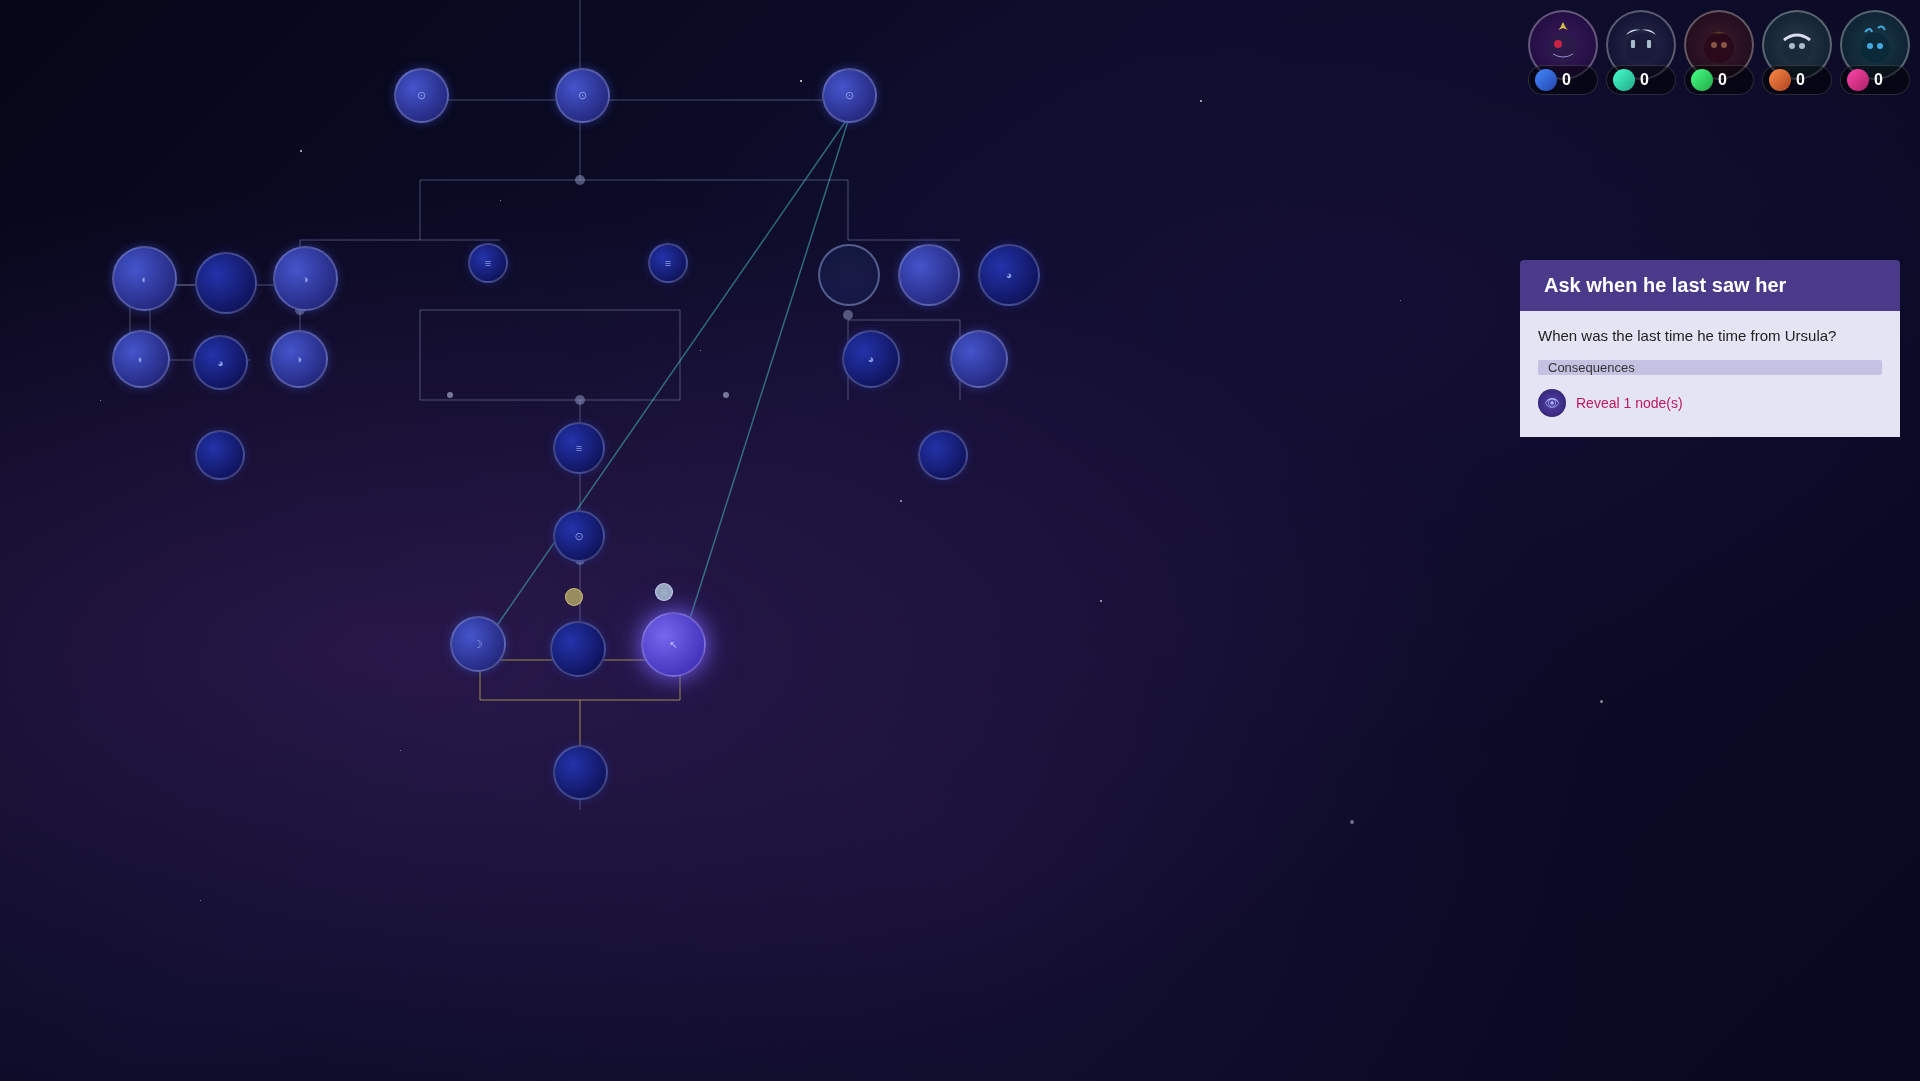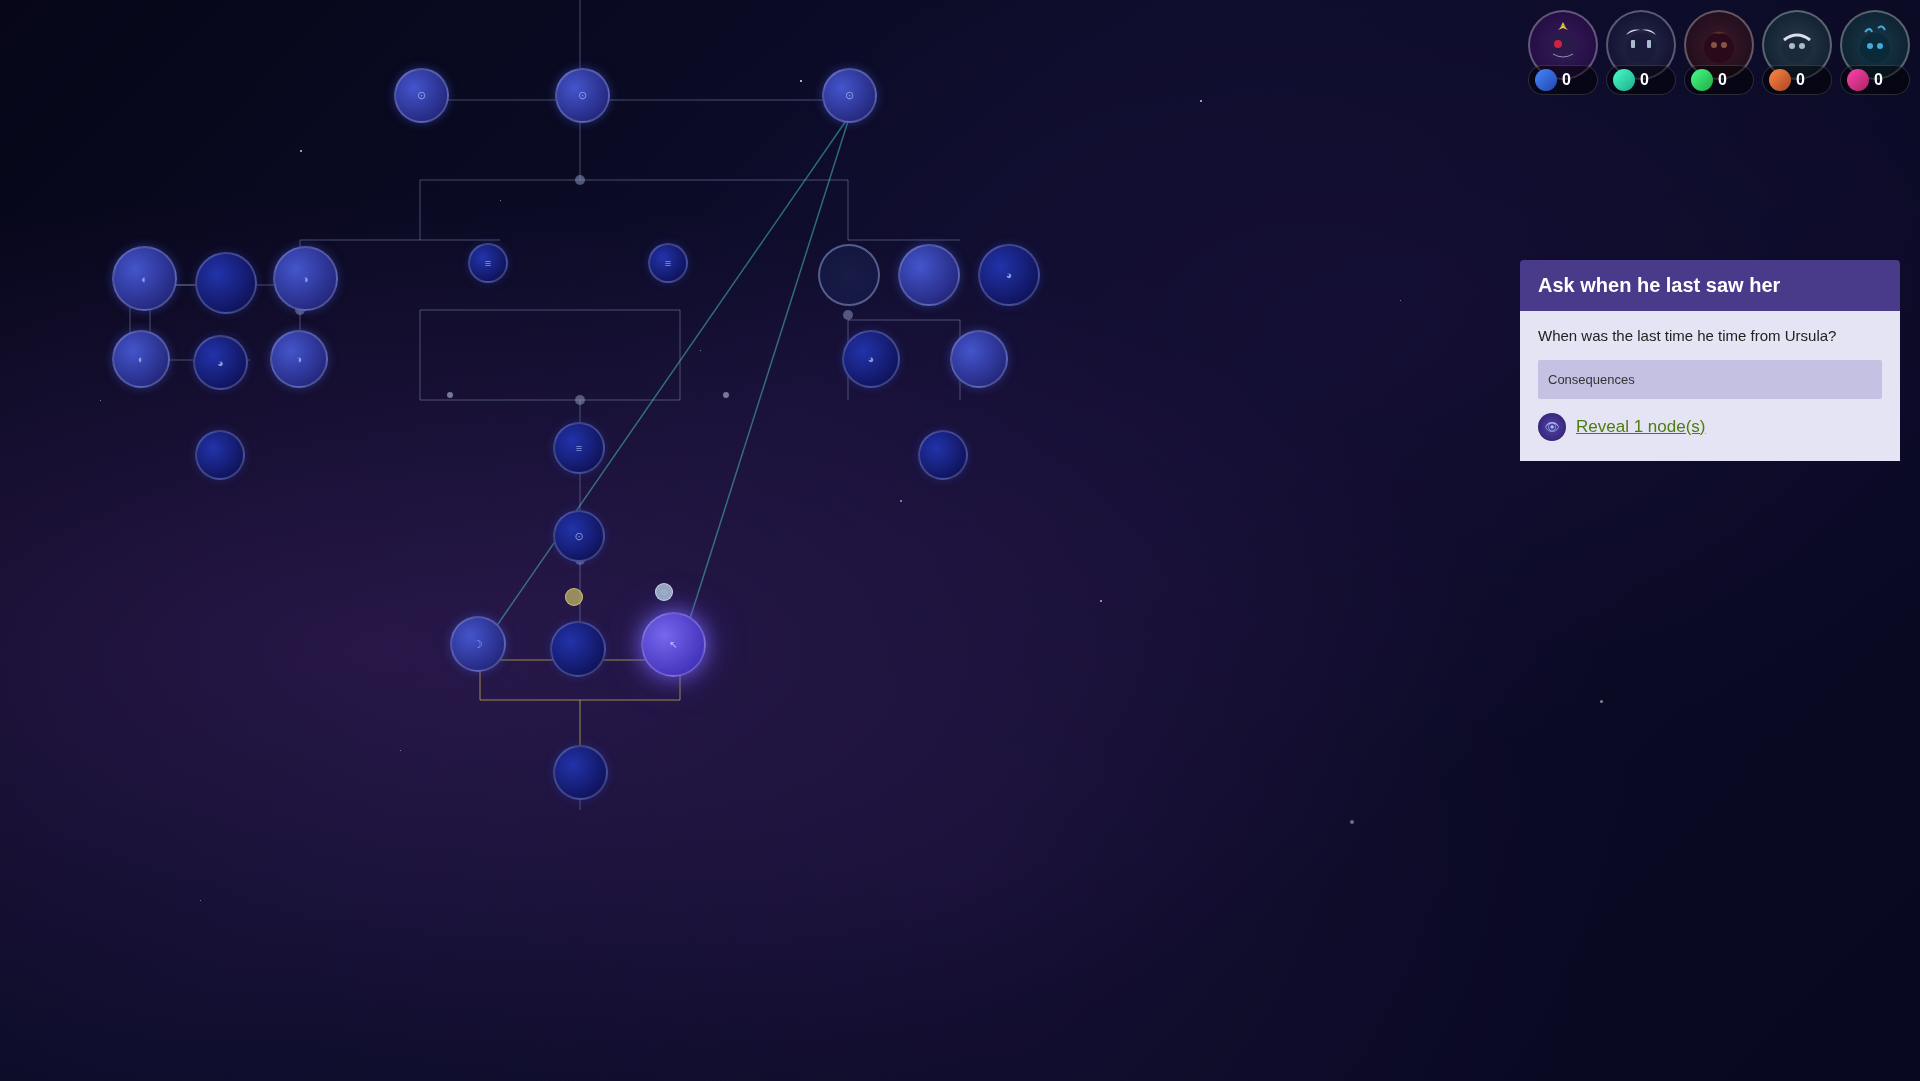--- a/index.html
+++ b/index.html
@@ -107,21 +107,21 @@
       top: 260px;
       right: 20px;
       width: 380px;
       background: transparent;
       z-index: 20;
     }
 
     .tooltip-header {
       background: #4a3a8a;
       color: white;
-      padding: 14px 18px;
+      padding: 14px 24px;
       font-size: 20px;
       font-weight: bold;
       border-radius: 4px 4px 0 0;
     }
 
     .tooltip-body {
       background: rgba(240, 240, 255, 0.95);
       padding: 14px 18px;
     }
 
@@ -129,21 +129,21 @@
       color: #222;
       font-size: 15px;
       line-height: 1.5;
       margin-bottom: 12px;
     }
 
     .tooltip-consequences-label {
       background: rgba(150, 140, 200, 0.4);
       color: #333;
       font-size: 13px;
-      padding: 12px 10px;
+      padding: 0 10px;
       margin-bottom: 8px;
       border-radius: 2px;
     }
 
     .tooltip-consequence-item {
       display: flex;
       align-items: center;
       gap: 10px;
       padding: 6px 0;
     }
@@ -158,23 +158,22 @@
       justify-content: center;
       flex-shrink: 0;
     }
 
     .eye-symbol {
       color: rgba(180, 200, 255, 0.9);
       font-size: 12px;
     }
 
     .consequence-text {
-      color: #4d7c0f;
-      font-size: 17px;
-      text-decoration: underline;
+      color: #be185d;
+      font-size: 14px;
     }
 
     
     .graph-area {
       position: absolute;
       inset: 0;
       z-index: 1;
     }
 
     

